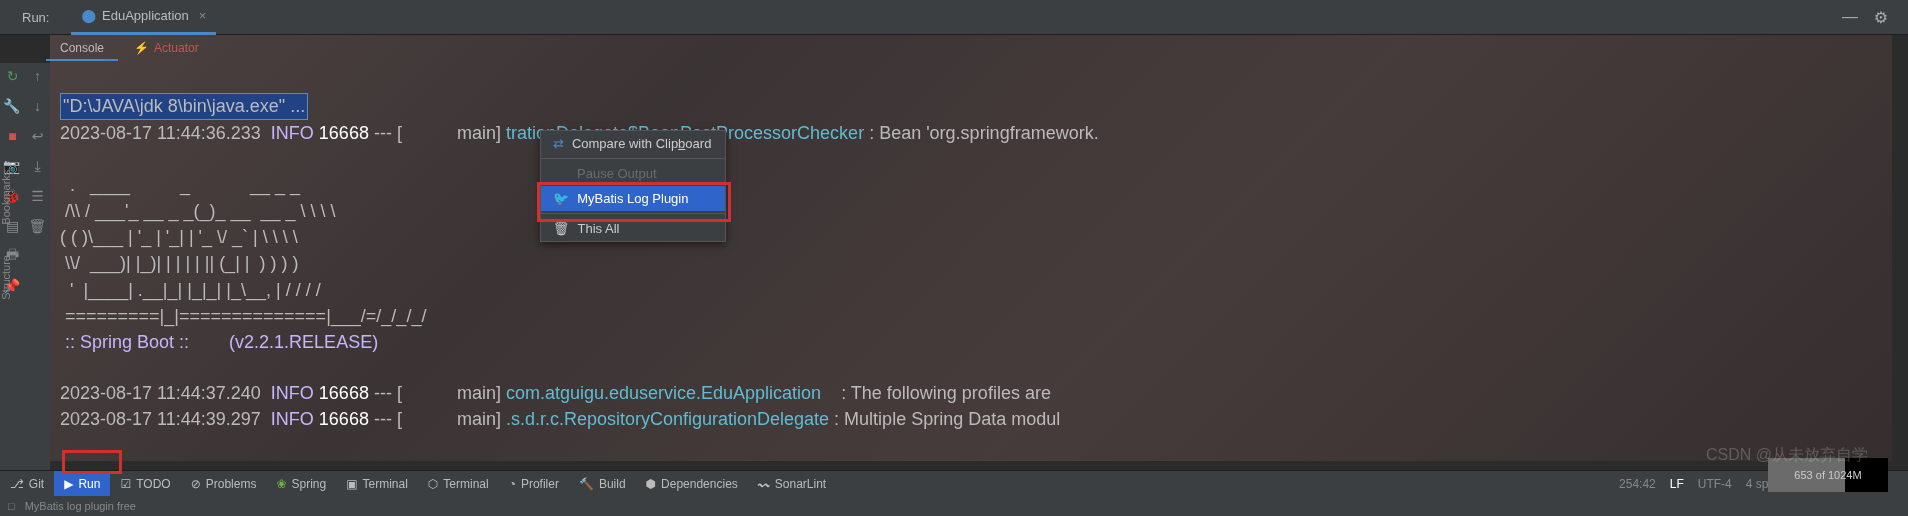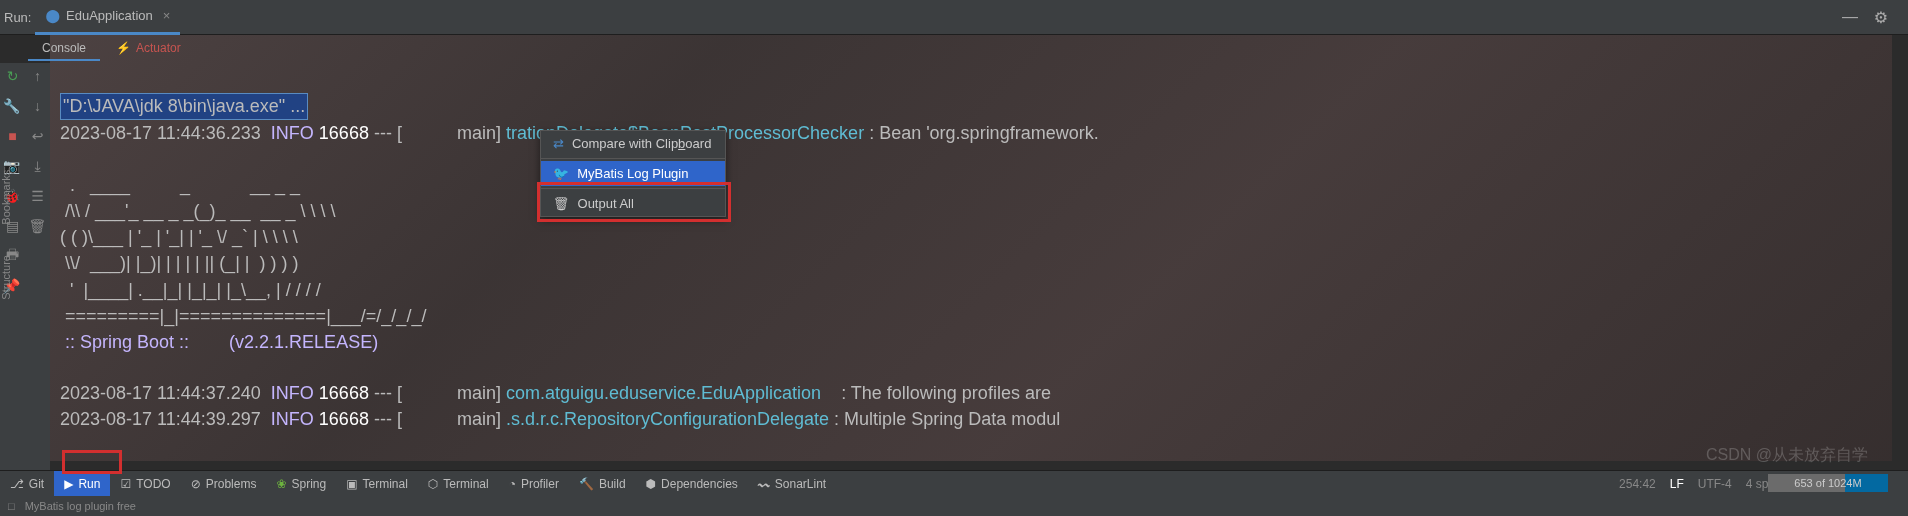--- a/index.html
+++ b/index.html
@@ -1,25 +1,25 @@
 <!DOCTYPE html>
 <html><head>
 <meta charset="utf-8">
 <style>
 *{margin:0;padding:0;box-sizing:border-box;font-family:"Segoe UI",Arial,sans-serif}
 body{width:1908px;height:516px;background:#2b2b2b;color:#bbb;overflow:hidden;position:relative}
 .bg-img{position:absolute;left:50px;right:16px;top:35px;bottom:55px;background:linear-gradient(135deg,#8a6b6b 0%,#5a4545 30%,#7a5b5b 60%,#4a3535 100%);opacity:0.35;z-index:0}
 .top-bar{height:35px;background:#3c3f41;display:flex;align-items:center;border-bottom:1px solid #1e1e1e;position:relative;z-index:2}
-.top-bar .run-label{padding:0 4px;font-size:13px}
+.top-bar .run-label{padding:0 22px;font-size:13px}
 .run-tab{display:flex;align-items:center;height:35px;padding:0 10px;border-bottom:3px solid #4a88c7;gap:6px;font-size:13px}
 .run-tab .icon-app{color:#4a88c7}
 .run-tab .close{color:#888;margin-left:4px}
 .gear-right{position:absolute;right:20px;top:8px;color:#aaa}
 .dash-right{position:absolute;right:50px;top:8px;color:#aaa}
-.sub-tabs{height:28px;display:flex;align-items:center;margin-left:28px;gap:2px;position:relative;z-index:2}
+.sub-tabs{height:28px;display:flex;align-items:center;margin-left:46px;gap:2px;position:relative;z-index:2}
 .sub-tab{padding:4px 14px;font-size:12px;border-bottom:2px solid transparent}
 .sub-tab.active{border-bottom:2px solid #4a88c7}
 .sub-tab.act{color:#c75450;display:flex;align-items:center;gap:5px}
 .main{display:flex;height:calc(100% - 35px - 28px - 26px - 20px);position:relative}
 .left-gutter{width:25px;background:#3c3f41;display:flex;flex-direction:column;align-items:center;padding-top:5px;gap:14px;z-index:2;position:relative}
 .left-gutter2{width:25px;background:#3c3f41;display:flex;flex-direction:column;align-items:center;padding-top:5px;gap:14px;z-index:2;position:relative}
 .side-label{position:absolute;left:0;top:170px;width:16px;writing-mode:vertical-rl;transform:rotate(180deg);font-size:11px;color:#888;z-index:3;display:flex;gap:30px}
 .ic{width:16px;height:16px;display:flex;align-items:center;justify-content:center;font-size:14px}
 .ic.green{color:#499c54}
 .ic.red{color:#c75450}
@@ -35,21 +35,21 @@
 .ctx-item.sel{background:#2f65ca;color:#fff}
 .ctx-sep{height:1px;background:#555;margin:2px 0}
 .red-box1{position:absolute;left:537px;top:182px;width:194px;height:40px;border:3px solid #d32f2f;z-index:11;pointer-events:none}
 .red-box2{position:absolute;left:62px;bottom:42px;width:60px;height:24px;border:3px solid #d32f2f;z-index:11;pointer-events:none}
 .bottom-bar{position:absolute;bottom:20px;left:0;right:0;height:26px;background:#3c3f41;border-top:1px solid #1e1e1e;display:flex;align-items:center;font-size:12px;z-index:2}
 .bb-item{padding:0 10px;display:flex;align-items:center;gap:5px;height:26px}
 .bb-item.active{background:#2f65ca;color:#fff}
 .bb-right{margin-left:auto;display:flex;align-items:center;gap:14px;padding-right:24px;color:#888}
 .status-bar{position:absolute;bottom:0;left:0;right:0;height:20px;background:#3c3f41;display:flex;align-items:center;font-size:11px;padding:0 8px;color:#888;z-index:2;gap:10px}
 .watermark{position:absolute;right:40px;bottom:50px;color:rgba(220,220,220,0.25);font-size:16px;z-index:5;pointer-events:none}
-.mem-bar{position:absolute;right:20px;bottom:24px;width:120px;height:18px;background:#0369a1;z-index:3;font-size:11px;display:flex;align-items:center;justify-content:center;color:#ccc}
+.mem-bar{position:absolute;right:20px;bottom:24px;width:120px;height:34px;background:#000000;z-index:3;font-size:11px;display:flex;align-items:center;justify-content:center;color:#ccc}
 .mem-bar::before{content:'';position:absolute;left:0;top:0;bottom:0;width:64%;background:#6b6b6b}
 .mem-bar span{position:relative;z-index:1}
 u{text-decoration:underline}
 </style>
 </head>
 <body>
 
 <div class="bg-img"></div>
 
 <div class="top-bar">
@@ -110,28 +110,32 @@
 <span class="txt">2023-08-17 11:44:37.240  </span><span class="info">INFO </span><span class="pid">16668</span><span class="txt"> --- [           main] </span><span class="cls">com.atguigu.eduservice.EduApplication   </span><span class="txt"> : The following profiles are</span>
 <span class="txt">2023-08-17 11:44:39.297  </span><span class="info">INFO </span><span class="pid">16668</span><span class="txt"> --- [           main] </span><span class="cls">.s.d.r.c.RepositoryConfigurationDelegate</span><span class="txt"> : Multiple Spring Data modul</span></div>
 </div>
 
 <div class="ctx-menu">
   <div class="ctx-item">
       <span style="color:#4a88c7">⇄</span>
       <span><span>Compare with Clip</span><u>b</u><span>oard</span></span>
     </div>
   <div class="ctx-sep"></div>
+  <div class="ctx-item" style="opacity:0.3">
+      <span style="width:16px"></span>
+      <span>Pause Output</span>
+    </div>
   <div class="ctx-item sel">
       <span>🐦</span>
       <span>MyBatis Log Plugin</span>
     </div>
   <div class="ctx-sep"></div>
   <div class="ctx-item">
       <span>🗑</span>
-      <span>Output All</span>
+      <span>This All</span>
     </div>
 </div>
 
 <div class="red-box1"></div>
 <div class="red-box2"></div>
 
 <div class="bottom-bar">
   <div class="bb-item">
       <span>⎇</span>
       <span>Git</span>

